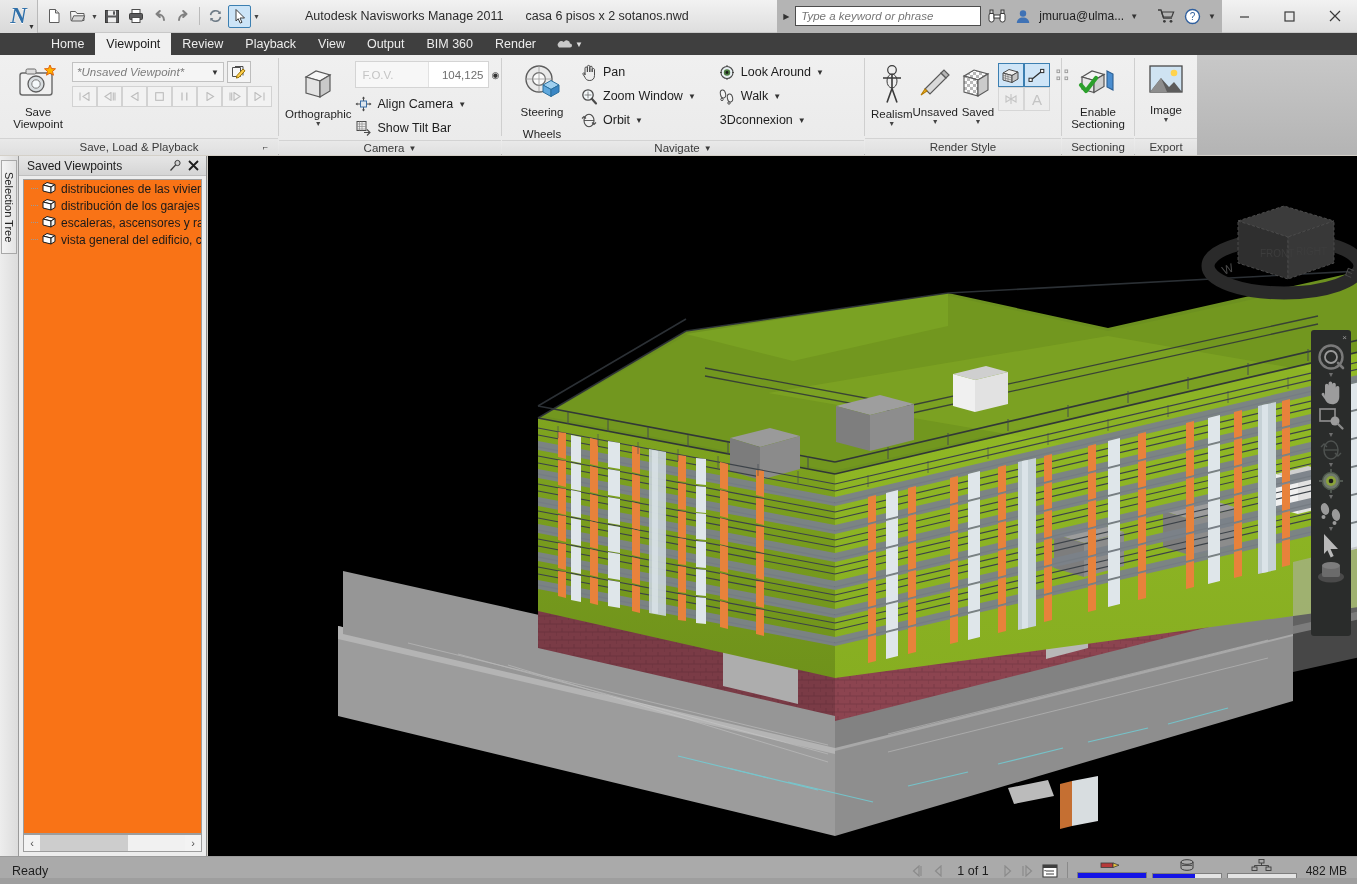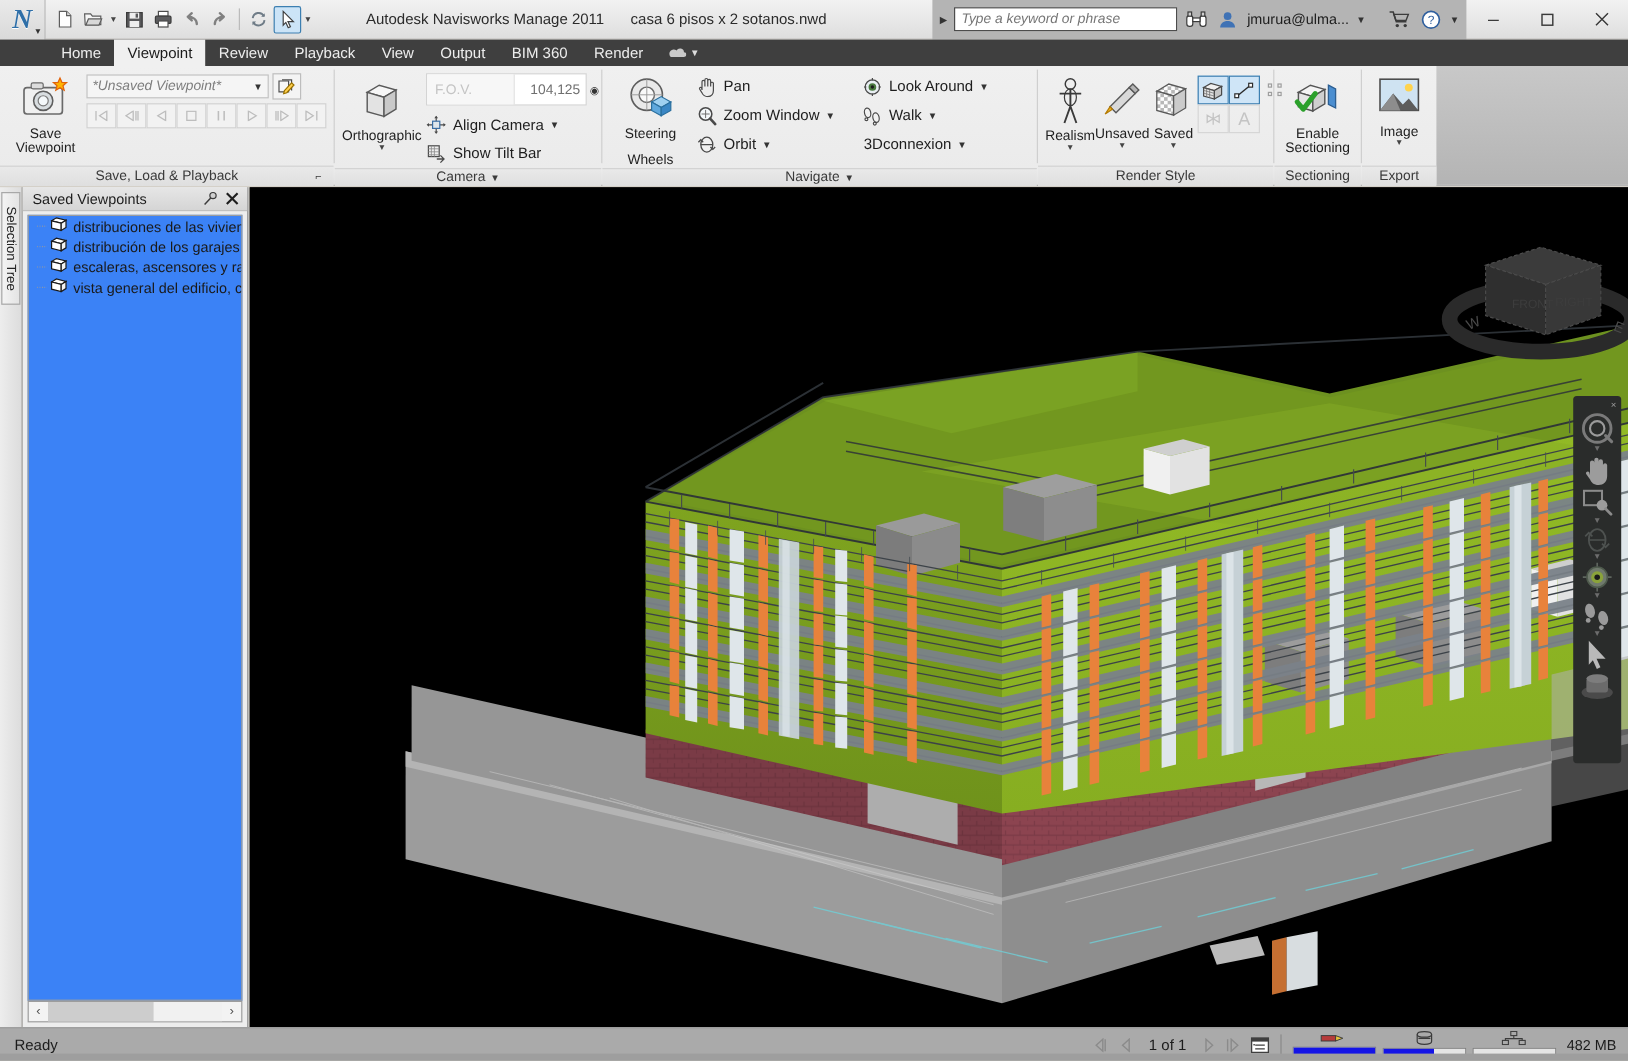--- a/index.html
+++ b/index.html
@@ -159,21 +159,21 @@
     background: #ededed; border-right: 1px solid #8d8d8d;
     display: flex; flex-direction: column;
   }
   .vp-header {
     height: 20px; background: linear-gradient(to bottom,#e6e6e6,#d5d5d5);
     display: flex; align-items: center; padding: 0 4px 0 8px; border-bottom: 1px solid #c0c0c0;
   }
   .vp-header .ttl { font-size: 12px; color: #1c1c1c; flex: 1; }
   .vp-hicon { width: 18px; height: 18px; display:flex; align-items:center; justify-content:center; color:#333; }
   .vp-list {
-    margin: 3px 4px 0 4px; flex: 1; background: #3b82f6; border: 1px solid #9d9d9d;
+    margin: 3px 4px 0 4px; flex: 1; background: #f97316; border: 1px solid #9d9d9d;
     overflow: hidden; position: relative;
   }
   .vp-item { display: flex; align-items: center; height: 17px; padding-left: 18px; position: relative; white-space: nowrap; }
   .vp-item .dash {
     position:absolute; left: 7px; top: 8px; width: 8px; height:1px;
     background-image: linear-gradient(to right,#9a9a9a 1px, transparent 1px);
     background-size: 2px 1px;
   }
   .vp-item .cubeicon { margin-right: 5px; }
   .vp-item .txt { font-size: 12px; color: #1a1a1a; }

